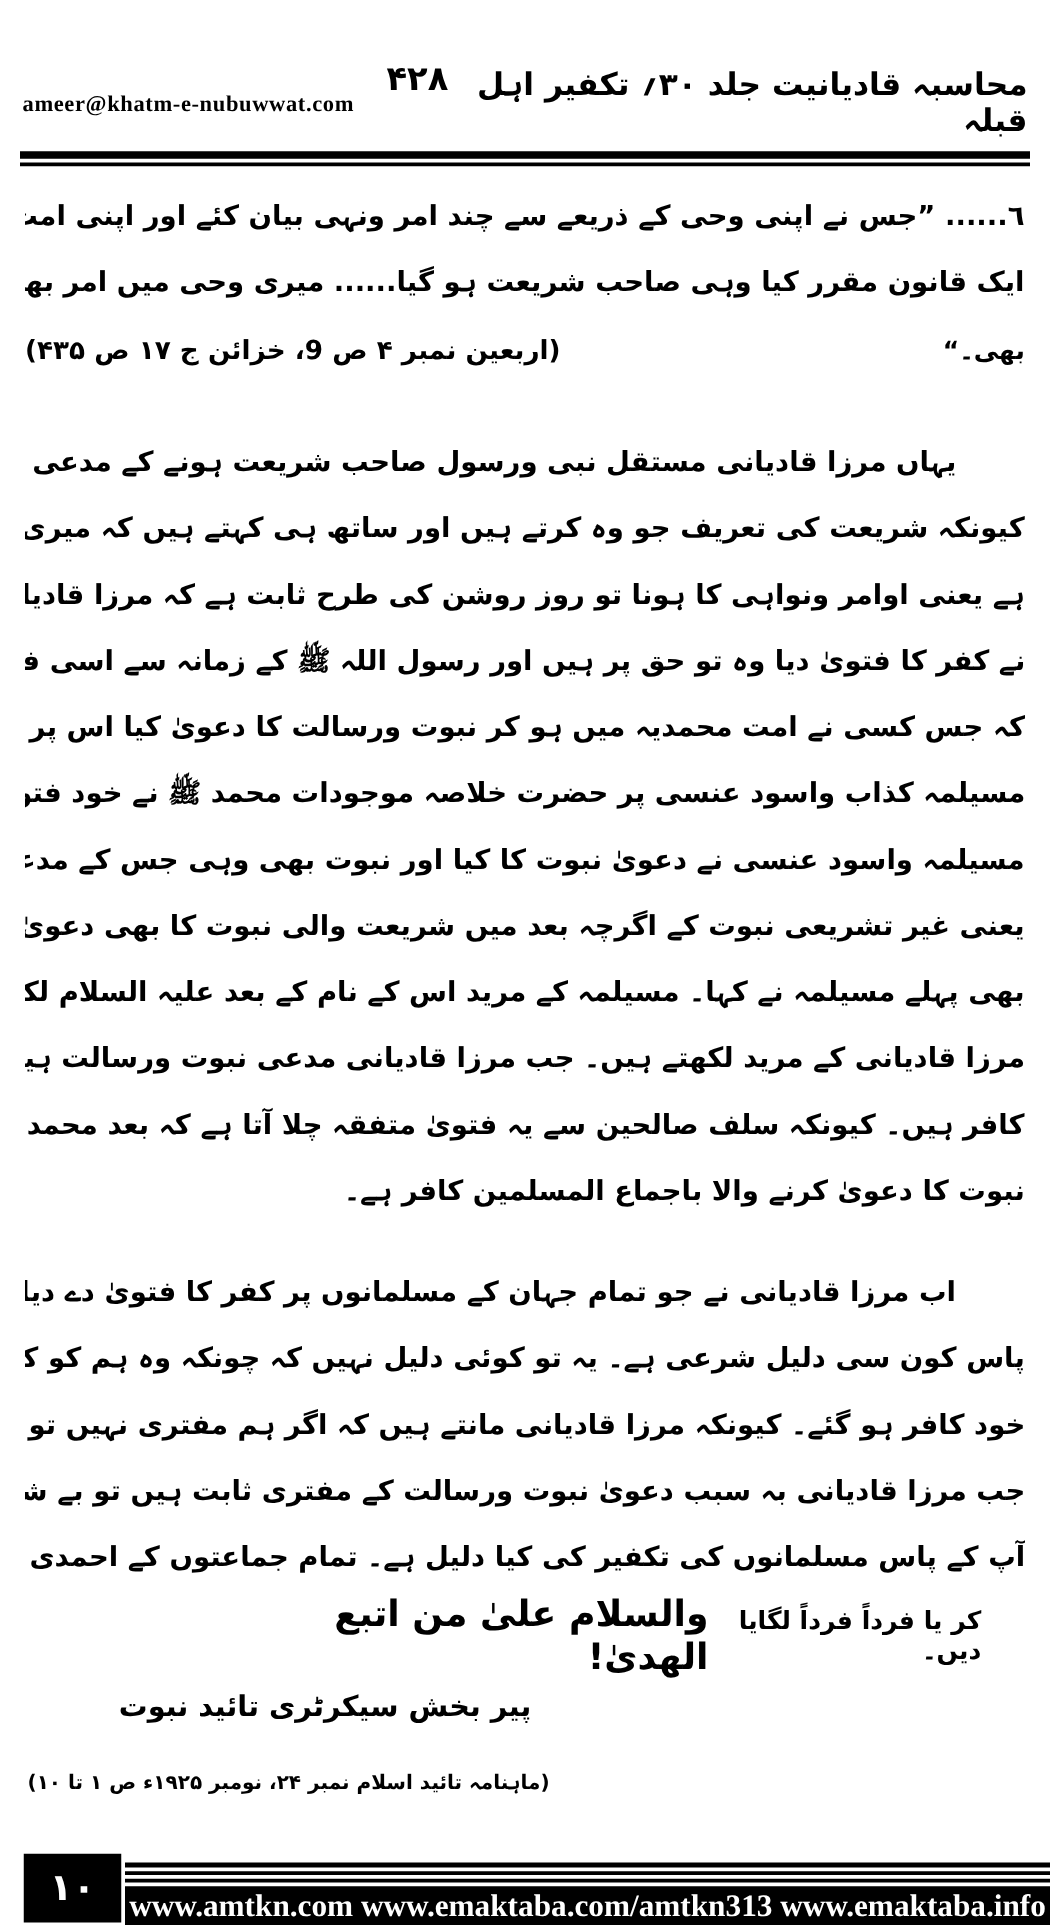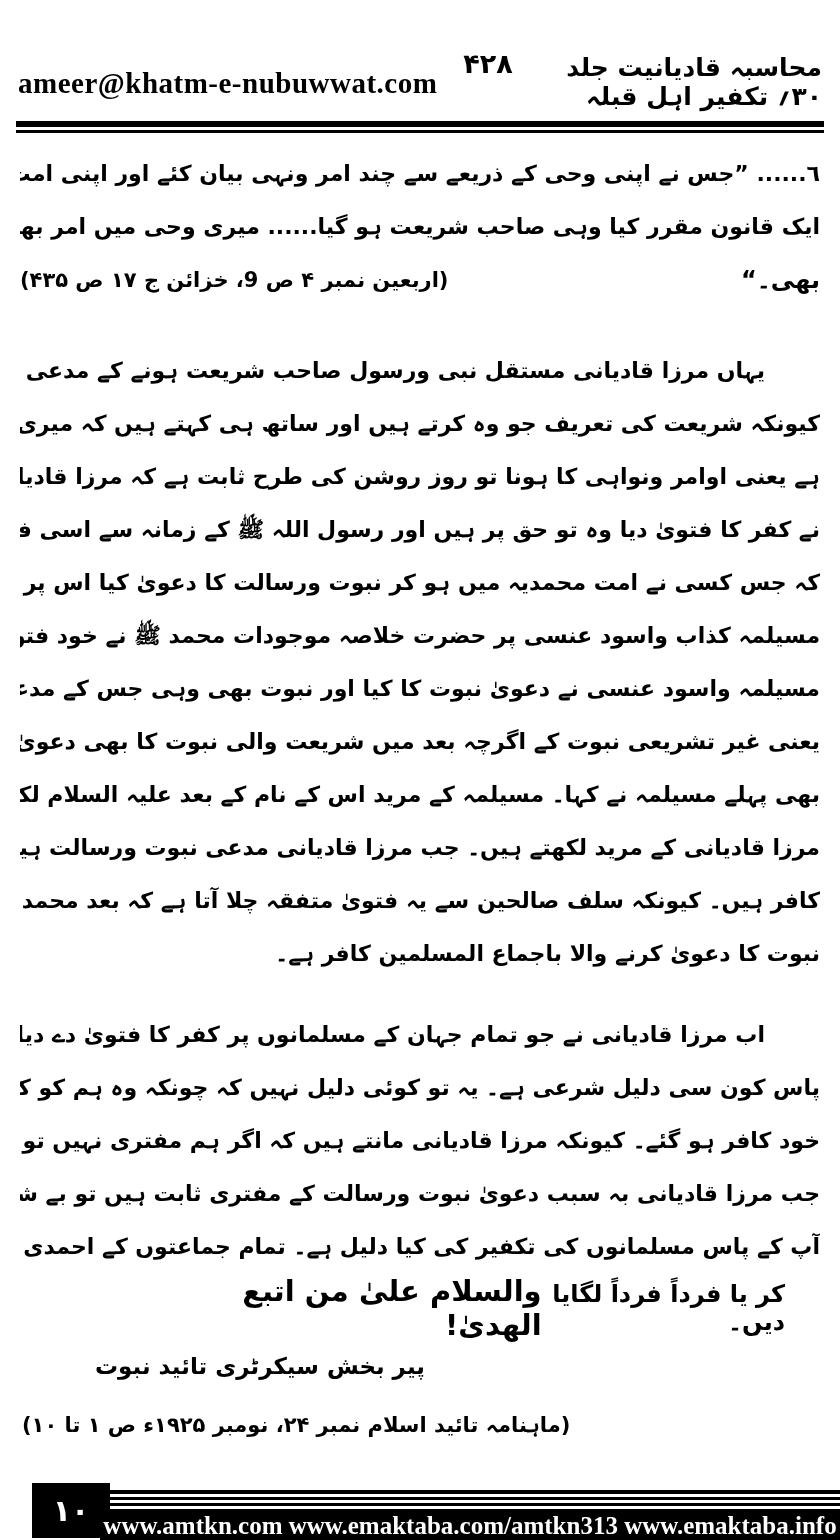--- a/index.html
+++ b/index.html
@@ -11,21 +11,21 @@
   }
   .page{position:relative;width:840px;height:1540px;}
 
   
   .header{
     display:flex;flex-direction:row;align-items:center;
     padding:16px 18px 6px 18px;direction:ltr;
   }
   .email{
     font-family:"Liberation Serif",serif;font-weight:bold;
-    font-size:29px;letter-spacing:0.5px;margin-top:40px;
+    font-size:18px;letter-spacing:0.5px;margin-top:40px;
   }
   .page-num-top{
     font-weight:bold;font-size:27px;margin-left:26px;direction:rtl;
   }
   .book-title{
     flex:1;text-align:right;direction:rtl;
     font-weight:bold;font-size:25px;margin-top:37px;
   }
   .rule{margin:4px 16px 0 16px;}
   .rule .r1{height:6px;background:#000;}
@@ -35,35 +35,35 @@
   .content{padding:14px 20px 0 20px;direction:rtl;}
   .line{
     height:53px;line-height:53px;
     font-size:22px;font-weight:bold;
     text-align:right;white-space:nowrap;overflow:hidden;
   }
   .row-split{
     display:flex;justify-content:space-between;align-items:center;
     height:53px;font-weight:bold;
   }
-  .row-split .tail{font-size:24px;}
+  .row-split .tail{font-size:20px;}
   .row-split .cite{font-size:21px;}
   .para{margin-top:0;}
   .p2{margin-top:38px;}
   .p3{margin-top:28px;}
   .indent-first{padding-right:55px;}
   .center-left{text-align:right;padding-left:315px;}
   .salam-row{margin-top:8px;padding-left:190px;padding-right:35px;}
   .salam{font-size:29px;}
   .sig-row{margin-top:6px;text-align:left;padding-left:75px;font-size:23px;}
-  .src-row{margin-top:6px;text-align:left;padding-left:2px;font-size:21px;}
+  .src-row{margin-top:6px;text-align:left;padding-left:2px;font-size:16px;}
 
   
   .footer-box{
-    position:absolute;left:32px;top:1483px;width:78px;height:55px;
+    position:absolute;left:19px;top:1483px;width:78px;height:55px;
     background:#000;color:#fff;display:flex;align-items:center;justify-content:center;
     font-size:30px;font-weight:bold;
   }
   .footer-bar-wrap{position:absolute;left:100px;right:0;top:1490px;}
   .footer-bar-wrap .fr1{height:4px;background:#000;}
   .footer-bar-wrap .fr2{height:3px;background:#000;margin-top:3px;}
   .footer-bar{
     margin-top:3px;height:34px;background:#000;color:#fff;
     display:flex;align-items:center;justify-content:center;
     font-family:"Liberation Serif",serif;font-weight:bold;font-size:25px;

